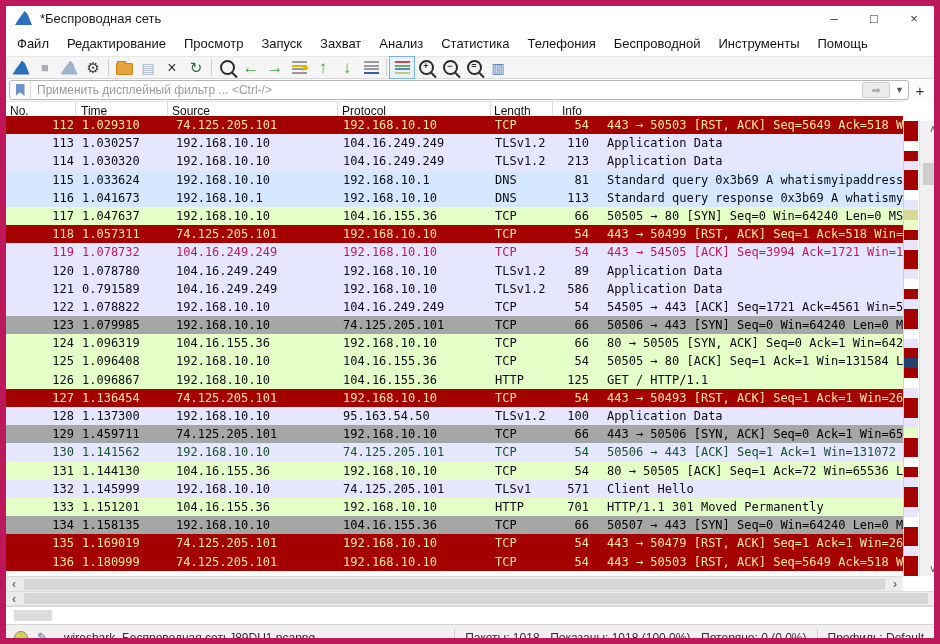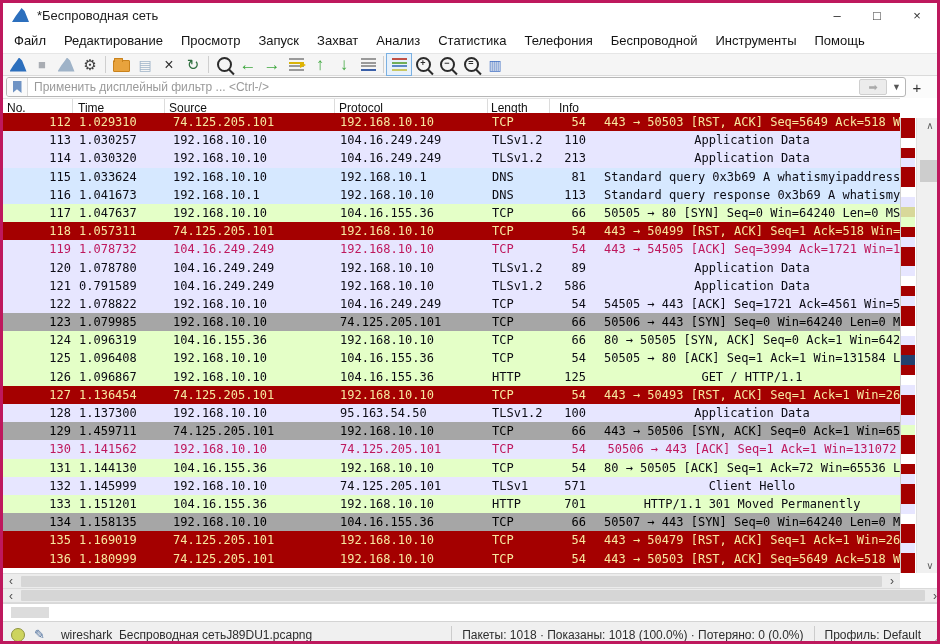--- a/index.html
+++ b/index.html
@@ -1,17 +1,17 @@
 <!DOCTYPE html>
 <html><head>
 <meta charset="utf-8">
 <style>
   html,body{margin:0;padding:0;background:#e9e9e9;}
   #app{position:relative;width:940px;height:644px;background:#ffffff;overflow:hidden;
-       font-family:"Liberation Sans",sans-serif;border:3px solid #be185d;box-sizing:border-box;}
+       font-family:"Liberation Sans",sans-serif;border:6px solid #be185d;box-sizing:border-box;}
   
   .titlebar{position:absolute;top:0;left:0;width:100%;height:24px;background:#fff;display:flex;align-items:center;}
   .fin{width:17px;height:14px;margin:0 8px 0 9px;background:#2c6fbd;
        clip-path:polygon(0% 100%,100% 100%,74% 22%,56% 0%,44% 22%,22% 58%);}
   .title-text{font-size:13px;color:#1d1d1d;}
   .winbtns{margin-left:auto;display:flex;height:100%;}
   .winbtn{width:40px;display:flex;align-items:center;justify-content:center;font-size:13px;color:#333;}
   
   .menubar{position:absolute;top:24px;left:0;width:100%;height:26px;background:#fff;display:flex;align-items:center;padding-left:2px;font-size:13px;color:#141414;}
   .menu-item{padding:4px 9px;}
@@ -49,21 +49,21 @@
   #packet-rows{position:absolute;top:110px;left:0;width:897px;height:455px;overflow:hidden;
                font-family:"DejaVu Sans Mono","Liberation Mono",monospace;font-size:12px;}
   .prow{height:18.2px;line-height:18.2px;white-space:nowrap;}
   .prow>div{overflow:hidden;}
   .c-no{text-align:right;padding-right:2px;}
   .c-time{padding-left:6px;}
   .c-src{padding-left:8px;}
   .c-dst{padding-left:5px;}
   .c-proto{padding-left:4px;}
   .c-len{text-align:right;}
-  .c-info{padding-left:18px;text-align:center;}
+  .c-info{padding-left:18px;}
   
   #minimap{position:absolute;top:115px;left:897px;width:15px;height:455px;display:flex;flex-direction:column;border-left:1px solid #cfcfcf;box-sizing:border-box;}
   #minimap div{flex:1;}
   .vscroll{position:absolute;top:115px;left:913px;width:27px;height:455px;background:#f0f0f0;border-left:1px solid #e0e0e0;box-sizing:border-box;}
   .vs-arrow{position:absolute;left:0;width:100%;text-align:center;font-size:10px;color:#5f5f5f;}
   .vs-up{top:2px;}.vs-down{bottom:2px;}
   .vs-thumb{position:absolute;left:3px;top:42px;width:20px;height:22px;background:#cdcdcd;}
   .hscroll{position:absolute;left:0;height:15px;background:#ececec;border-top:1px solid #dadada;box-sizing:border-box;display:flex;align-items:center;}
   .hs1{top:570px;width:897px;}
   .hs2{top:585px;width:940px;border-bottom:1px solid #dadada;}
@@ -372,21 +372,21 @@
       </div>
       <div class="prow grid" style="background: rgb(166, 166, 166); color: rgb(0, 0, 0);">
         <div class="c-no">129</div>
         <div class="c-time">1.459711</div>
         <div class="c-src">74.125.205.101</div>
         <div class="c-dst">192.168.10.10</div>
         <div class="c-proto">TCP</div>
         <div class="c-len">66</div>
         <div class="c-info">443 → 50506 [SYN, ACK] Seq=0 Ack=1 Win=65</div>
       </div>
-      <div class="prow grid" style="background: rgb(231, 230, 255); color: #be185d;">
+      <div class="prow grid" style="background: rgb(231, 230, 255); color: #14532d;">
         <div class="c-no">130</div>
         <div class="c-time">1.141562</div>
         <div class="c-src">192.168.10.10</div>
         <div class="c-dst">74.125.205.101</div>
         <div class="c-proto">TCP</div>
         <div class="c-len">54</div>
         <div class="c-info">50506 → 443 [ACK] Seq=1 Ack=1 Win=131072</div>
       </div>
       <div class="prow grid" style="background: rgb(228, 255, 199); color: rgb(11, 11, 20);">
         <div class="c-no">131</div>

